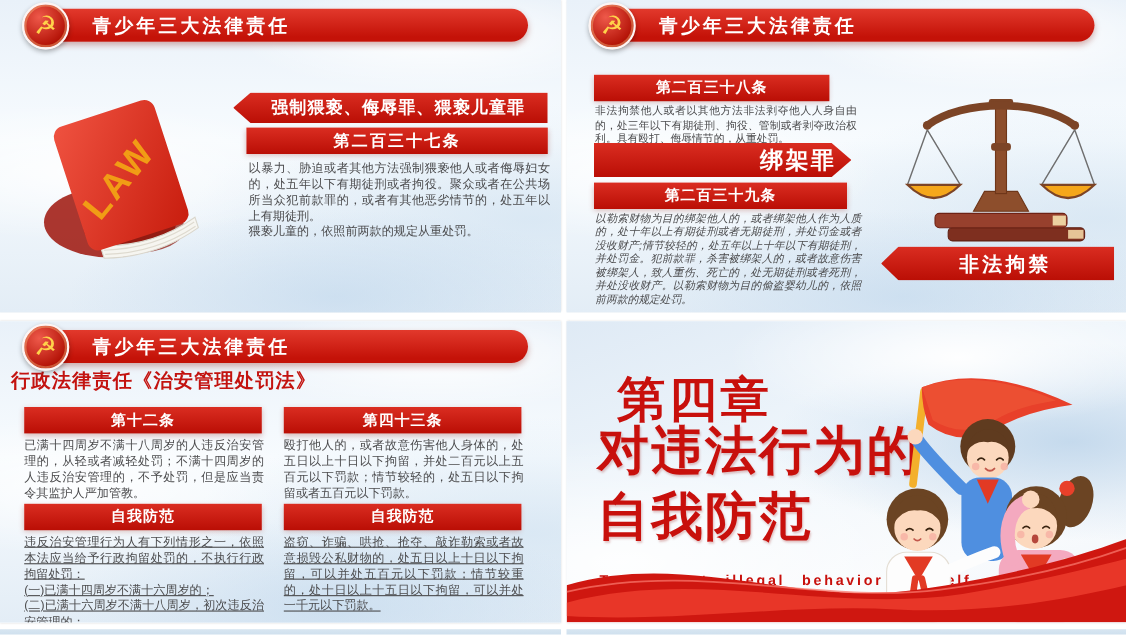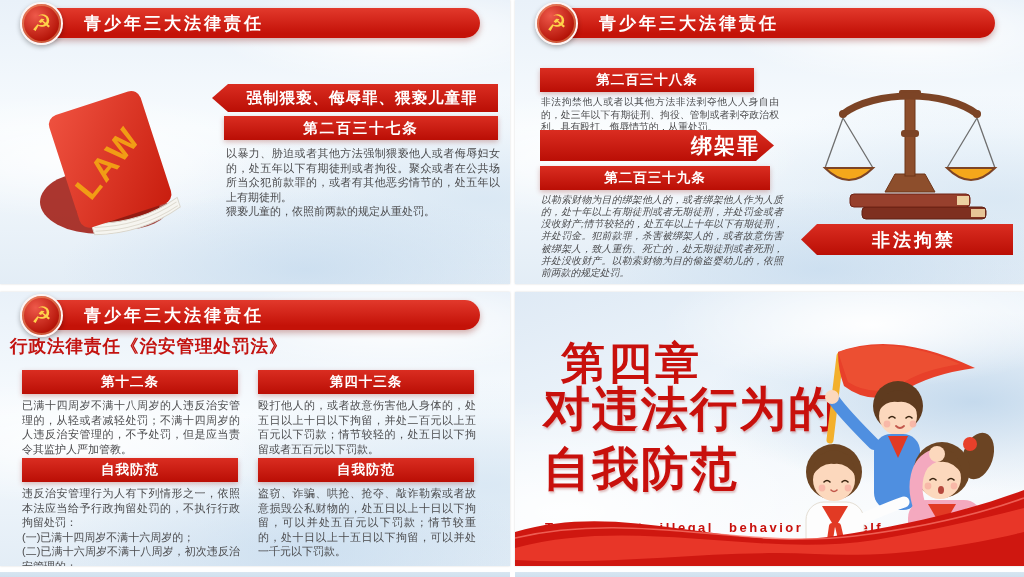--- a/index.html
+++ b/index.html
@@ -80,21 +80,21 @@
   .s2-scales   { position:absolute; left:300px; top:70px; width:192px; height:150px; }
   .s2-tag      { left:286px; top:224px; width:212px; height:31px; font-size:18px; letter-spacing:3px; }
 
   .s3-title {
     position:absolute; left:0; top:42px; width:100%; text-align:left;
     color:#c31310; font-weight:bold; font-size:17.5px; letter-spacing:1px;padding-left:10px;
   }
   .s3-banner { width:216px; height:24px; font-size:13.5px; letter-spacing:1px; }
   .c1 { left:22px; }  .c2 { left:258px; }
   .r1b { top:78px; }  .r1t { top:106px; }
-  .r2b { top:166px; } .r2t { top:194px; }
+  .r2b { top:166px; } .r2t { top:194px;text-decoration:underline; }
   .s3-body { width:218px; font-size:11px; line-height:1.32; }
 
   .s4-chapter { position:absolute; left:46px; top:42px; color:#c8100c; font-weight:bold; font-size:44px; letter-spacing:3px; }
   .s4-t1 { position:absolute; left:28px; top:86px;  color:#c8100c; font-weight:bold; font-size:47px; letter-spacing:2px;
            text-shadow:1px 2px 2px rgba(150,20,15,.25); }
   .s4-t2 { position:absolute; left:28px; top:146px; color:#c8100c; font-weight:bold; font-size:47px; letter-spacing:2px;
            text-shadow:1px 2px 2px rgba(150,20,15,.25); }
   .s4-sub { position:absolute; left:30px; top:228px; color:#c8100c; font-weight:bold; font-size:13px; letter-spacing:2.5px; word-spacing:9px; }
   .s4-line { position:absolute; left:30px; top:257px; width:252px; height:1.5px; background:#c8100c; }
   .s4-kids   { position:absolute; left:255px; top:48px; width:254px; height:226px; }

